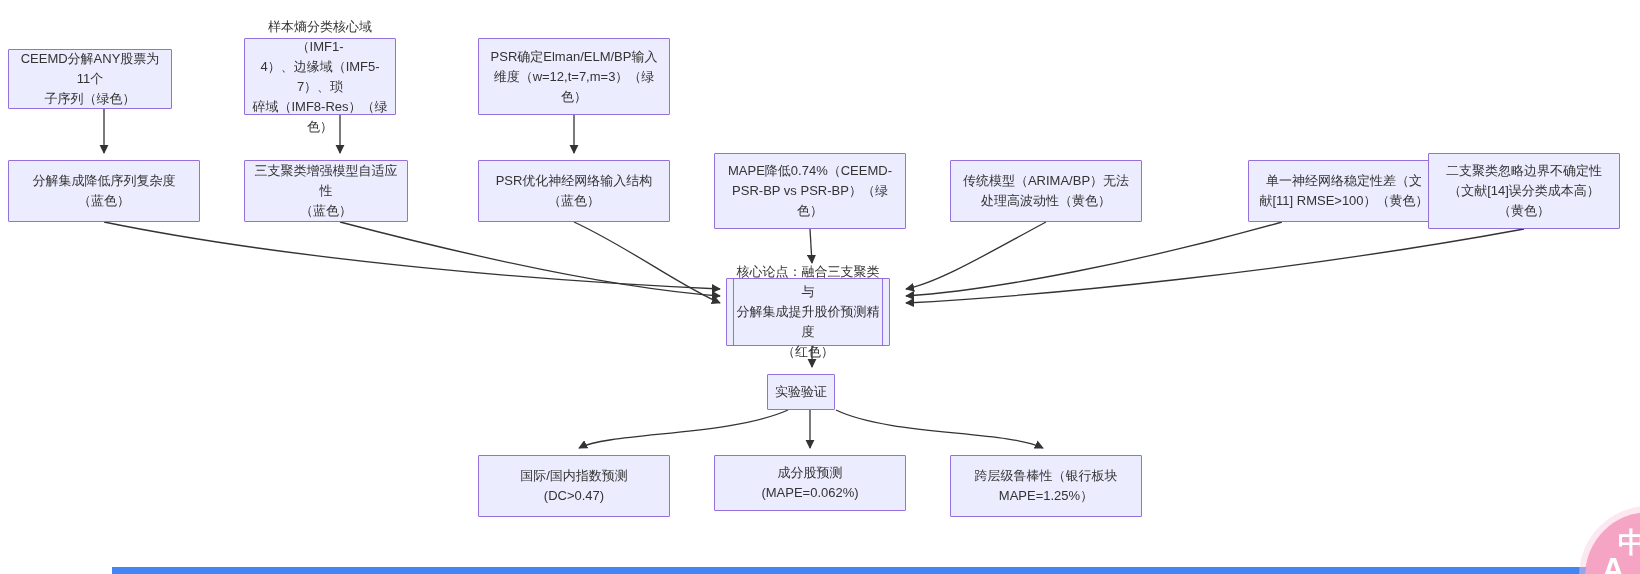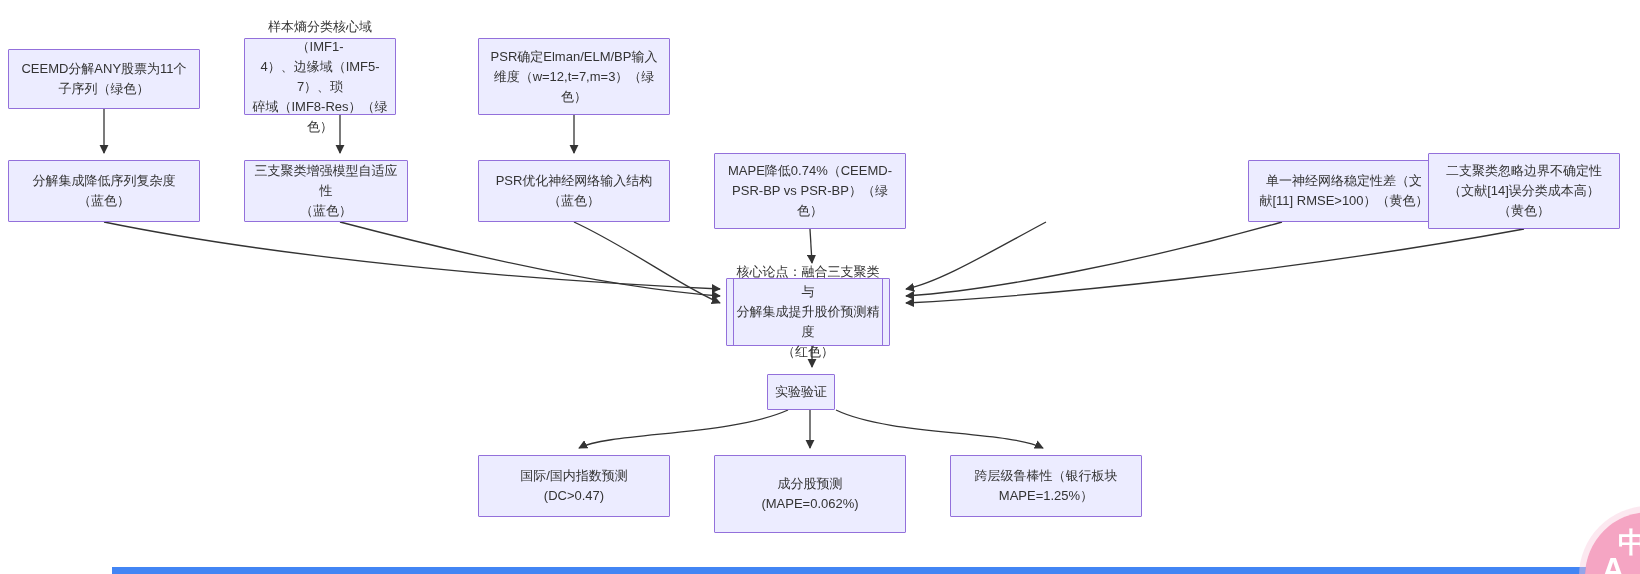--- a/index.html
+++ b/index.html
@@ -56,53 +56,55 @@
       <path marker-end="url(#arrow)" d="M1046,222 C990,252 940,282 906,289"></path>
       <path marker-end="url(#arrow)" d="M1282,222 C1140,262 995,290 906,296"></path>
       <path marker-end="url(#arrow)" d="M1524,229 C1290,272 1040,296 906,303"></path>
       <path marker-end="url(#arrow)" d="M812,338 L812,367"></path>
       <path marker-end="url(#arrow)" d="M788,410 C730,436 610,432 579,448"></path>
       <path marker-end="url(#arrow)" d="M810,410 L810,448"></path>
       <path marker-end="url(#arrow)" d="M836,410 C890,436 1005,430 1043,448"></path>
     </g>
   </svg>
 
-  <div class="node" style="left:8px;   top:49px;  width:192px; height:60px">CEEMD分解ANY股票为11个
+  <div class="node" style="left:8px;   top:49px;  width:164px; height:60px">CEEMD分解ANY股票为11个
 子序列（绿色）</div>
   <div class="node" style="left:244px; top:38px;  width:152px; height:77px">样本熵分类核心域（IMF1-
 4）、边缘域（IMF5-7）、琐
 碎域（IMF8-Res）（绿色）</div>
   <div class="node" style="left:478px; top:38px;  width:192px; height:77px">PSR确定Elman/ELM/BP输入
 维度（w=12,t=7,m=3）（绿
 色）</div>
 
   <div class="node" style="left:8px;   top:160px; width:192px; height:62px">分解集成降低序列复杂度
 （蓝色）</div>
   <div class="node" style="left:244px; top:160px; width:164px; height:62px">三支聚类增强模型自适应性
 （蓝色）</div>
   <div class="node" style="left:478px; top:160px; width:192px; height:62px">PSR优化神经网络输入结构
 （蓝色）</div>
   <div class="node" style="left:714px; top:153px; width:192px; height:76px">MAPE降低0.74%（CEEMD-
 PSR-BP vs PSR-BP）（绿
 色）</div>
+  <div class="node" style="left:950px; top:160px; width:192px; height:62px">传统模型（ARIMA/BP）无法
+处理高波动性（黄色）</div>
   <div class="node" style="left:1248px;top:160px; width:192px; height:62px">单一神经网络稳定性差（文
 献[11] RMSE&gt;100）（黄色）</div>
   <div class="node" style="left:1428px;top:153px; width:192px; height:76px">二支聚类忽略边界不确定性
 （文献[14]误分类成本高）
 （黄色）</div>
 
   <div class="node core" style="left:726px; top:278px; width:164px; height:68px">核心论点：融合三支聚类与
 分解集成提升股价预测精度
 （红色）</div>
 
   <div class="node" style="left:767px; top:374px; width:68px;  height:36px">实验验证</div>
 
   <div class="node" style="left:478px; top:455px; width:192px; height:62px">国际/国内指数预测
 (DC&gt;0.47)</div>
-  <div class="node" style="left:714px; top:455px; width:192px; height:78px">成分股预测
+  <div class="node" style="left:714px; top:455px; width:192px; height:56px">成分股预测
 (MAPE=0.062%)</div>
   <div class="node" style="left:950px; top:455px; width:192px; height:62px">跨层级鲁棒性（银行板块
 MAPE=1.25%）</div>
 
   <div class="bottom-bar"></div>
 
   <div class="translate-btn">
     <span class="zh">中</span>
     <span class="en">A</span>
   </div>

